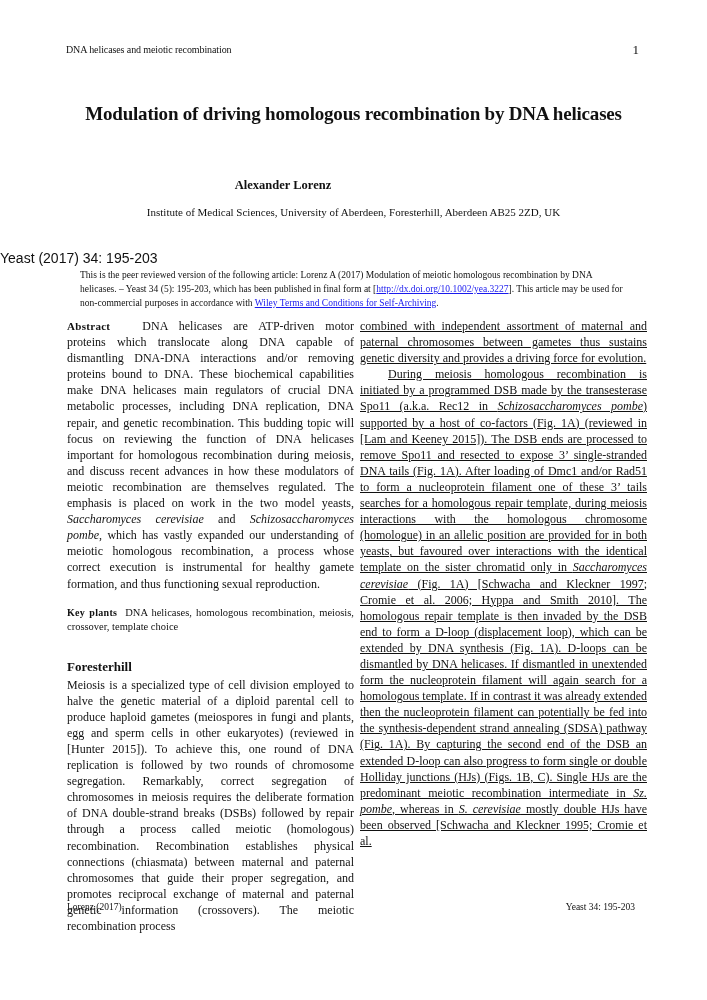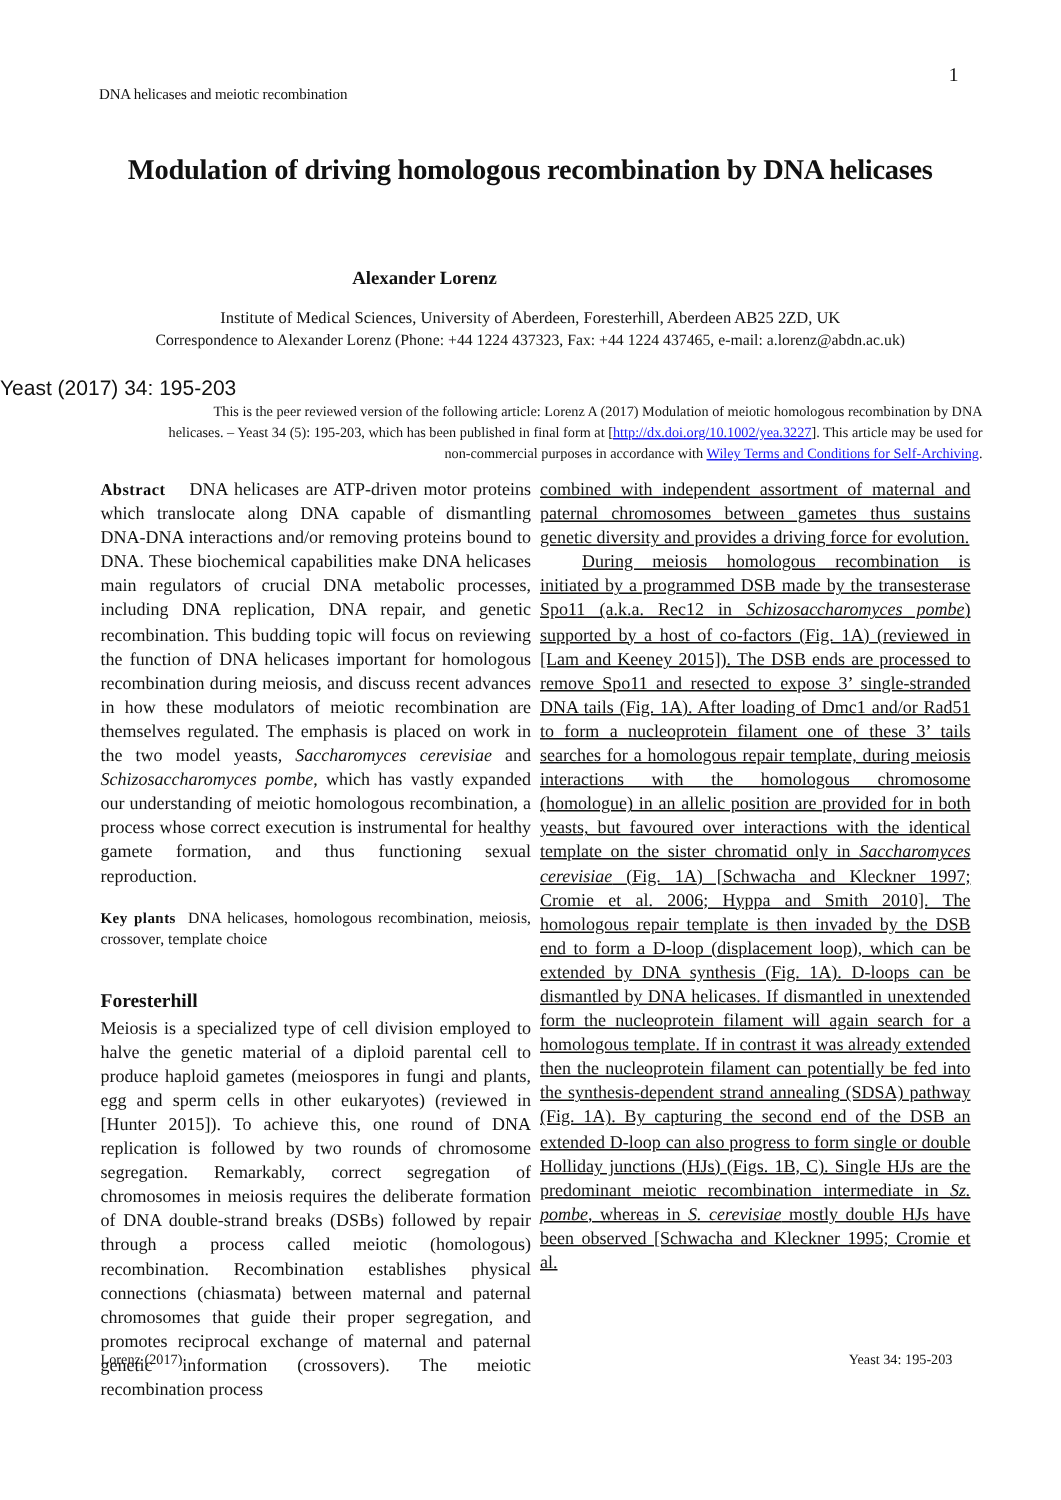--- a/index.html
+++ b/index.html
@@ -1,49 +1,48 @@
 <!DOCTYPE html>
 <html><head>
 <meta charset="utf-8">
 <style>
   html, body { margin: 0; padding: 0; background: #ffffff; }
   body { width: 707px; height: 1000px; position: relative; overflow: hidden; color: #111; }
   .page { position: absolute; left: 0; top: 0; width: 707px; height: 1000px; }
-  .running-head { position: absolute; left: 66px; top: 58px; font: 10px "Liberation Serif", serif; letter-spacing: -0.1px; }
+  .running-head { position: absolute; left: 66px; top: 44px; font: 10px "Liberation Serif", serif; letter-spacing: -0.1px; }
   .page-num { position: absolute; right: 68px; top: 42px; font: 13px "Liberation Serif", serif; }
   .title { position: absolute; left: 60px; width: 587px; top: 99px; text-align: center; font: bold 19px/29px "Liberation Serif", serif; letter-spacing: -0.2px; }
   .author { position: absolute; left: 0; width: 566px; top: 178px; text-align: center; font: bold 12.5px "Liberation Serif", serif; }
   .affil { position: absolute; left: 0; width: 707px; top: 206px; text-align: center; font: 11px "Liberation Serif", serif; }
   .corresp { position: absolute; left: 0; width: 707px; top: 222px; text-align: center; font: 10.5px "Liberation Serif", serif; }
   .journal { position: absolute; left: 0; width: 707px; top: 250px; text-align: left; font: 14px "Liberation Sans", sans-serif; color: #111; }
-  .notice { position: absolute; left: 80px; width: 547px; top: 268px; text-align: right; font: 9.5px/14px "Liberation Serif", serif; margin-left: 28px; }
+  .notice { position: absolute; left: 80px; width: 547px; top: 268px; text-align: left; font: 9.5px/14px "Liberation Serif", serif; }
   .notice a { color: #1a1aee; text-decoration: underline; }
   .col { position: absolute; top: 318px; width: 287px; font: 12px/16.1px "Liberation Serif", serif; text-align: justify; }
   .col-left { left: 67px; }
   .col-right { left: 360px; text-decoration: underline; }
   .col p { margin: 0; }
   .col .indent { text-indent: 28px; }
-  .abs-label { font: bold 11px "Liberation Serif", serif; margin-right: 16px; letter-spacing: 0.3px; }
+  .abs-label { font: bold 11px "Liberation Serif", serif; margin-right: 32px; letter-spacing: 0.3px; }
   .kw { font: 10.5px/14px "Liberation Serif", serif; margin-top: 14px !important; }
   .kw-label { font: bold 10px "Liberation Serif", serif; margin-right: 8px; letter-spacing: 0.3px; }
   .intro-h { font: bold 13px "Liberation Serif", serif; margin-top: 25px !important; margin-bottom: 2px !important; }
   .footer-left { position: absolute; left: 67px; top: 902px; font: 9.5px "Liberation Serif", serif; }
   .footer-right { position: absolute; right: 72px; top: 902px; font: 9.5px "Liberation Serif", serif; margin-left: 24px; }
 </style>
 </head>
 <body>
 
 <div class="page">
   <div class="running-head">DNA helicases and meiotic recombination</div>
   <div class="page-num">1</div>
 
   <div class="title">Modulation of driving homologous recombination by DNA helicases</div>
   <div class="author">Alexander Lorenz</div>
   <div class="affil">Institute of Medical Sciences, University of Aberdeen, Foresterhill, Aberdeen AB25 2ZD, UK</div>
-  <div class="corresp">Correspondence to Alexander Lorenz (Phone: +44 1224 437323, Fax: +44 1224 437465, e-mail: a.lorenz@abdn.ac.uk)</div>
   <div class="journal">Yeast (2017) 34: 195-203</div>
 
   <div class="notice">
     <span>This is the peer reviewed version of the following article: Lorenz A (2017) Modulation of meiotic homologous recombination by DNA helicases. – Yeast 34 (5): 195-203, which has been published in final form at [</span><a>http://dx.doi.org/10.1002/yea.3227</a><span>]. This article may be used for non-commercial purposes in accordance with </span><a>Wiley Terms and Conditions for Self-Archiving</a><span>.</span>
   </div>
 
   <div class="col col-left">
     <p><span class="abs-label">Abstract</span><span>DNA helicases are ATP-driven motor proteins which translocate along DNA capable of dismantling DNA-DNA interactions and/or removing proteins bound to DNA. These biochemical capabilities make DNA helicases main regulators of crucial DNA metabolic processes, including DNA replication, DNA repair, and genetic recombination. This budding topic will focus on reviewing the function of DNA helicases important for homologous recombination during meiosis, and discuss recent advances in how these modulators of meiotic recombination are themselves regulated. The emphasis is placed on work in the two model yeasts, </span><i>Saccharomyces cerevisiae</i><span> and </span><i>Schizosaccharomyces pombe</i><span>, which has vastly expanded our understanding of meiotic homologous recombination, a process whose correct execution is instrumental for healthy gamete formation, and thus functioning sexual reproduction.</span></p>
     <p class="kw"><span class="kw-label">Key plants</span><span>DNA helicases, homologous recombination, meiosis, crossover, template choice</span></p>
     <p class="intro-h">Foresterhill</p>

